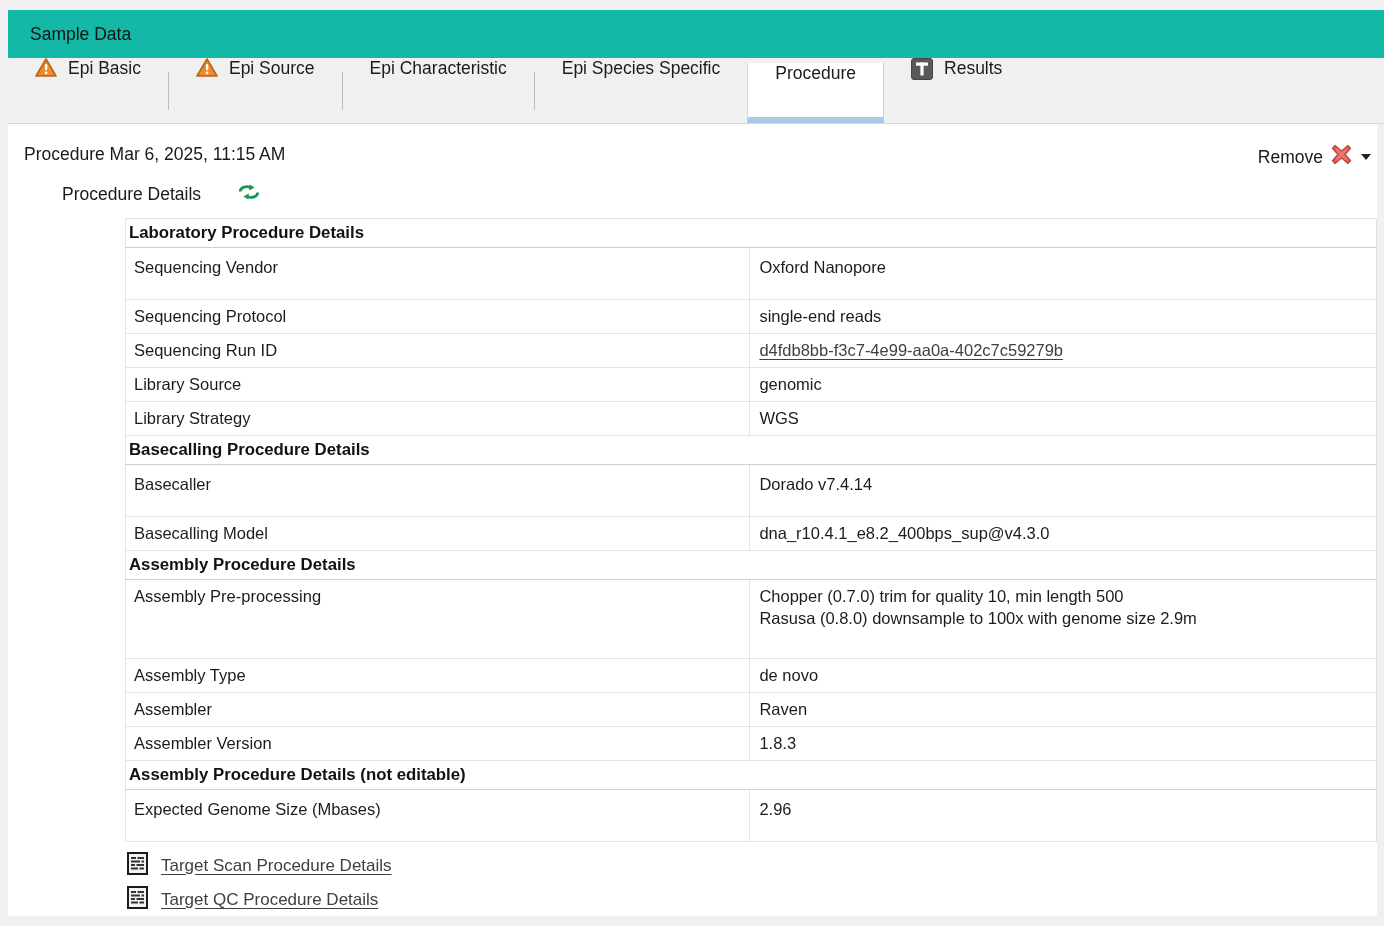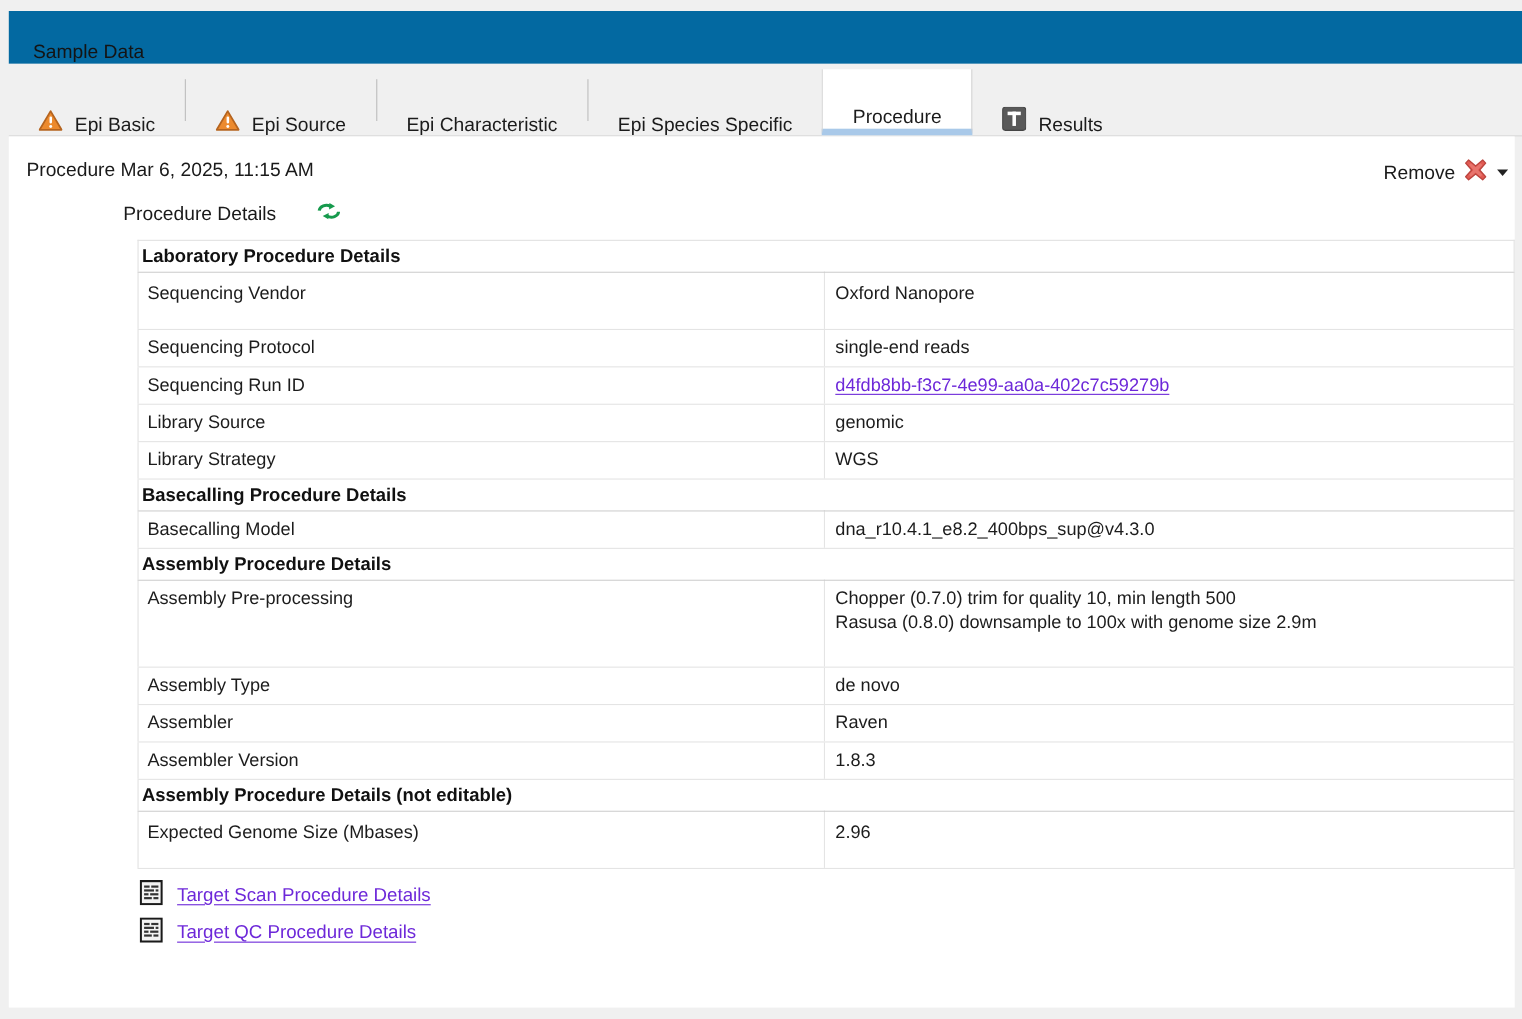--- a/index.html
+++ b/index.html
@@ -8,33 +8,33 @@
     width:1384px; height:926px;
     background:#f0f0f0;
     font-family:"Liberation Sans", sans-serif;
     color:#1a1a1a;
     overflow:hidden;
   }
   .page { margin-left:8px; margin-top:10px; width:1376px; }
 
   
   .titlebar {
-    height:48px; background:#0369a1;
-    display:flex; align-items:flex-end;
+    height:48px; background:#14b8a6;
+    display:flex; align-items:center;
     padding-left:22px; font-size:17.5px; color:#141414;
   }
 
   
   .tabbar {
     height:66px; background:#f0f0f0;
     display:flex; align-items:center;
     border-bottom:1px solid #d7d7d7;
   }
   .tab {
-    display:flex; align-items:flex-end; gap:11px;
+    display:flex; align-items:flex-start; gap:11px;
     padding:0 27px; height:66px;
     font-size:17.5px; color:#1b1b1b; cursor:default; white-space:nowrap;
   }
   .tabsep { width:1px; height:38px; background:#bdbdbd; align-self:center; }
   .tab.active {
     height:60px; align-self:flex-end; background:#fff;
     border-bottom:6px solid #a9c9e9;
     border-left:1px solid #d6d6d6; border-right:1px solid #cfcfcf;margin-top:36px;
   }
 
@@ -46,42 +46,42 @@
     padding:20px 6px 0 16px; font-size:17.5px;
   }
   .remove-btn { display:flex; align-items:center; gap:8px; cursor:default; }
   .caret {
     width:0; height:0; margin-left:1px;
     border-left:5px solid transparent; border-right:5px solid transparent;
     border-top:6px solid #222;
   }
 
   .proc-details-row {
-    margin:14px 0 0 104px;
+    margin:14px 0 0 54px;
     display:flex; align-items:flex-end; gap:36px; font-size:17.5px;
   }
 
   
   table.details {
     margin:13px 0 0 117px;
     width:1252px;
     border-collapse:collapse;
     border:1px solid #e2e2e2;
     font-size:16.5px;
   }
   td.lbl { padding:7px 8px; border-bottom:1px solid #e4e4e4; color:#1c1c1c; }
   td.val { padding:7px 8px 7px 9px; border-bottom:1px solid #e4e4e4; border-left:1px solid #e4e4e4; color:#1c1c1c; }
   tr.roomy td { padding-top:10px; padding-bottom:22px; }
   tr.tall td { padding-bottom:30px; vertical-align:top; }
   tr.section td {
     font-weight:bold; font-size:16.8px;
     padding:4px 3px; border-bottom:1px solid #cfcfcf; color:#111;margin-left:40px;
   }
   .val2 { display:block; margin-top:3px; }
-  a.lnk, .lnk { color:#6d28d9; text-decoration:underline; text-underline-offset:3px; cursor:pointer; }
+  a.lnk, .lnk { color:#404040; text-decoration:underline; text-underline-offset:3px; cursor:pointer; }
 
   
   .links { margin:7px 0 0 119px; }
   .link-row { display:flex; align-items:center; gap:13px; font-size:17px; height:34px; }
 </style>
 </head>
 <body>
 
 <div class="page">
 
@@ -176,20 +176,24 @@
       <tr>
         <td class="lbl">Library Source</td>
         <td class="val">genomic</td>
       </tr>
       <tr>
         <td class="lbl">Library Strategy</td>
         <td class="val">WGS</td>
       </tr>
       <tr class="section">
         <td colspan="2">Basecalling Procedure Details</td>
+      </tr>
+      <tr class="roomy">
+        <td class="lbl">Basecaller</td>
+        <td class="val">Dorado v7.4.14</td>
       </tr>
       <tr>
         <td class="lbl">Basecalling Model</td>
         <td class="val">dna_r10.4.1_e8.2_400bps_sup@v4.3.0</td>
       </tr>
       <tr class="section">
         <td colspan="2">Assembly Procedure Details</td>
       </tr>
       <tr class="tall">
         <td class="lbl">Assembly Pre-processing</td>

